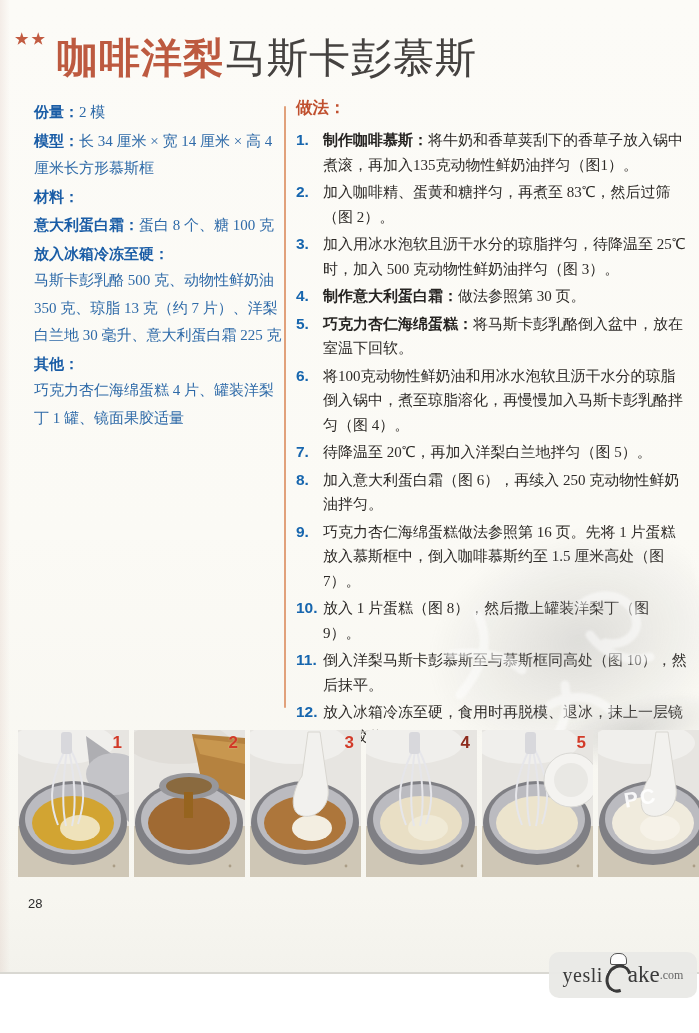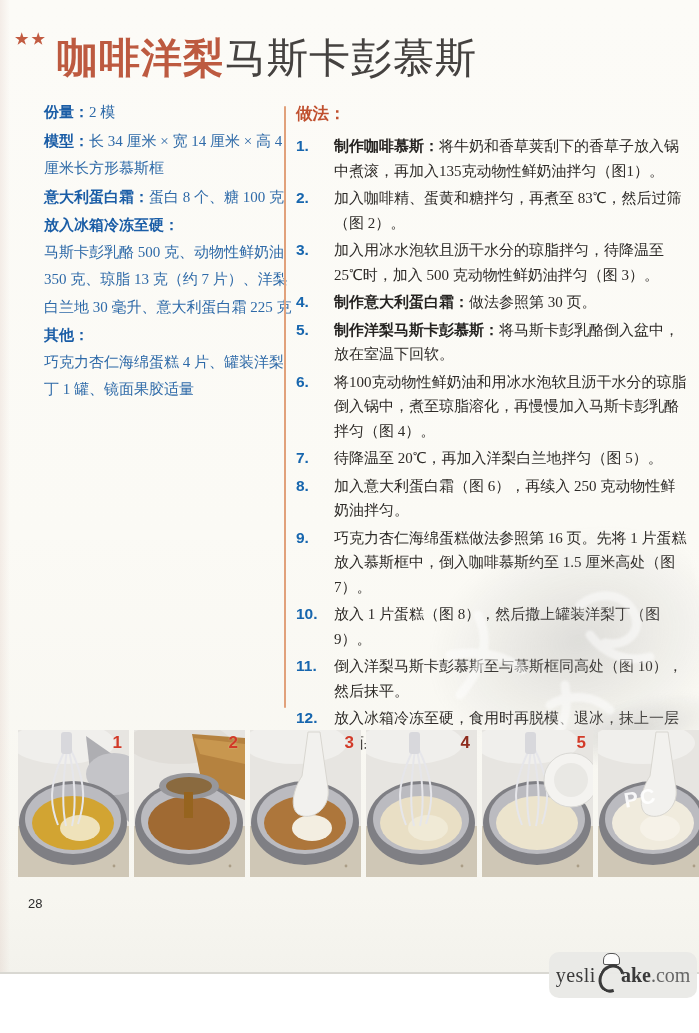--- a/index.html
+++ b/index.html
@@ -24,47 +24,47 @@
     font-size:15px;letter-spacing:3px;color:#c25b41;font-weight:bold;
   }
   .title-line{
     position:absolute;left:57px;top:30px;white-space:nowrap;
     font-size:41px;line-height:56px;letter-spacing:1px;
   }
   .title-hl{color:#bd5a40;font-weight:bold;}
   .title-rest{color:#454240;font-weight:normal;}
   
   .left-col{
-    position:absolute;left:44px;top:98px;width:248px;
+    position:absolute;left:34px;top:98px;width:248px;
     font-size:15px;line-height:27.5px;color:#2e6aa8;
   }
   .lbl{
     font-family:"Liberation Sans",sans-serif;font-weight:bold;color:#1a5da6;
   }
   .info-row{margin:0;}
   .g-name{display:block;font-family:"Liberation Sans",sans-serif;font-weight:bold;color:#1a5da6;}
   .ing-group.idx-1 .g-name{display:inline;margin-top:19px;}
   .g-items{color:#2e6aa8;}
   
   .divider{
     position:absolute;left:284px;top:106px;width:2px;height:602px;
     background:#e1a17b;border-radius:1px;
   }
   
-  .right-col{position:absolute;left:296px;top:103px;width:392px;}
+  .right-col{position:absolute;left:296px;top:97px;width:392px;}
   .steps-heading{
     font-family:"Liberation Sans",sans-serif;font-weight:bold;
     color:#c0502f;font-size:16.5px;margin:0 0 9px 0;
   }
   .step{display:flex;gap:5px;font-size:15px;line-height:24.5px;color:#2d2a27;margin-bottom:3px;}
   .step-num{
     flex:none;min-width:22px;font-family:"Liberation Sans",sans-serif;
     font-weight:bold;color:#1766ae;font-size:15.5px;
   }
-  .step-body{flex:1;margin-left:11px;}
+  .step-body{flex:1;}
   .step-bold{font-family:"Liberation Sans",sans-serif;font-weight:bold;color:#262422;}
   
   .wm1{
     position:absolute;left:420px;top:530px;width:290px;height:230px;pointer-events:none;
     background:radial-gradient(ellipse at 55% 50%, rgba(145,145,145,.26), rgba(145,145,145,0) 68%);
     transform:rotate(-16deg);filter:blur(2px);
   }
   .wm2{
     position:absolute;left:540px;top:700px;width:190px;height:60px;pointer-events:none;
     background:radial-gradient(ellipse at 50% 50%, rgba(150,150,150,.30), rgba(150,150,150,0) 70%);
@@ -114,35 +114,36 @@
   .l-pre{font-weight:normal;font-size:20px;letter-spacing:.5px;}
   .l-c{position:relative;width:22px;height:30px;margin:0 1px 0 2px;}
   .l-c-arc{
     position:absolute;left:1px;top:4px;width:19px;height:23px;border-radius:50%;
     border:3px solid #3a3a3a;border-right-color:transparent;transform:rotate(28deg);
   }
   .l-c-hat{
     position:absolute;left:5px;top:-7px;width:15px;height:10px;background:#fdfdfd;
     border:1.5px solid #555;border-radius:7px 7px 2px 2px;
   }
-  .l-mid{font-weight:bold;font-size:20px;}
-  .l-suf{font-size:20px;color:#666;}
+  .l-mid{font-weight:normal;font-size:23px;}
+  .l-suf{font-size:12px;color:#666;}
   .edge-line{position:absolute;left:0;top:972px;width:699px;height:1px;background:#d9d8d2;}
 </style>
 </head>
 <body>
 
 <div class="page">
 
   <div class="stars">★★</div>
   <div class="title-line"><span class="title-hl">咖啡洋梨</span><span class="title-rest">马斯卡彭慕斯</span></div>
 
   <div class="left-col">
     <div class="info-row"><span class="lbl">份量：</span><span>2 模</span></div>
     <div class="info-row"><span class="lbl">模型：</span><span>长 34 厘米 × 宽 14 厘米 × 高 4 厘米长方形慕斯框</span></div>
+    <div class="info-row"><span class="lbl">材料：</span></div>
 
     <div>
 
 
         <div class="ing-group idx-1">
           <span class="g-name">意大利蛋白霜：</span><span class="g-items">蛋白 8 个、糖 100 克</span>
         </div>
 
         <div class="ing-group idx-2">
           <span class="g-name">放入冰箱冷冻至硬：</span><span class="g-items">马斯卡彭乳酪 500 克、动物性鲜奶油 350 克、琼脂 13 克（约 7 片）、洋梨白兰地 30 毫升、意大利蛋白霜 225 克</span>
@@ -175,21 +176,21 @@
           <span class="step-body"><span class="step-bold"></span><span>加入用冰水泡软且沥干水分的琼脂拌匀，待降温至 25℃时，加入 500 克动物性鲜奶油拌匀（图 3）。</span></span>
         </div>
 
         <div class="step idx-3">
           <span class="step-num">4.</span>
           <span class="step-body"><span class="step-bold">制作意大利蛋白霜：</span><span>做法参照第 30 页。</span></span>
         </div>
 
         <div class="step idx-4">
           <span class="step-num">5.</span>
-          <span class="step-body"><span class="step-bold">制作洋梨马斯卡彭慕斯：</span><span>将马斯卡彭乳酪倒入盆中，放在室温下回软。</span></span>
+          <span class="step-body"><span class="step-bold">巧克力杏仁海绵蛋糕：</span><span>将马斯卡彭乳酪倒入盆中，放在室温下回软。</span></span>
         </div>
 
         <div class="step idx-5">
           <span class="step-num">6.</span>
           <span class="step-body"><span class="step-bold"></span><span>将100克动物性鲜奶油和用冰水泡软且沥干水分的琼脂倒入锅中，煮至琼脂溶化，再慢慢加入马斯卡彭乳酪拌匀（图 4）。</span></span>
         </div>
 
         <div class="step idx-6">
           <span class="step-num">7.</span>
           <span class="step-body"><span class="step-bold"></span><span>待降温至 20℃，再加入洋梨白兰地拌匀（图 5）。</span></span>

